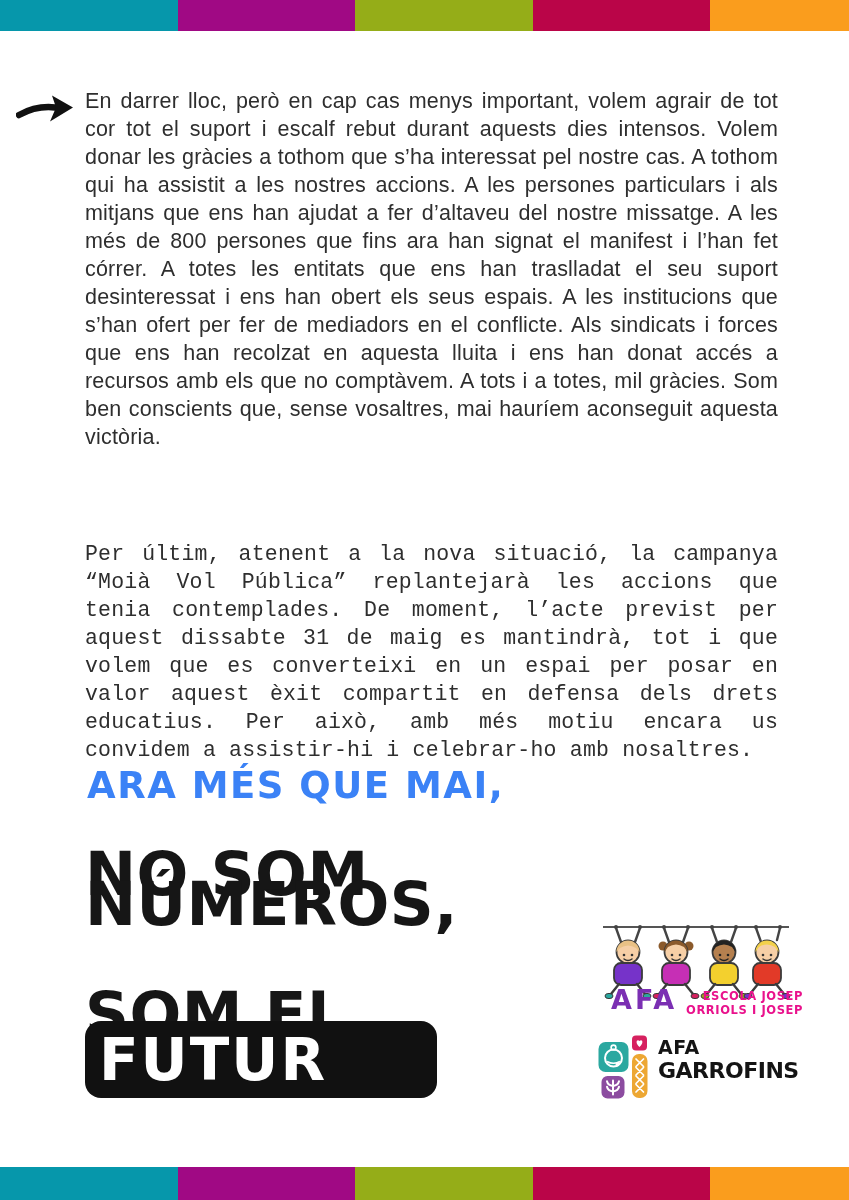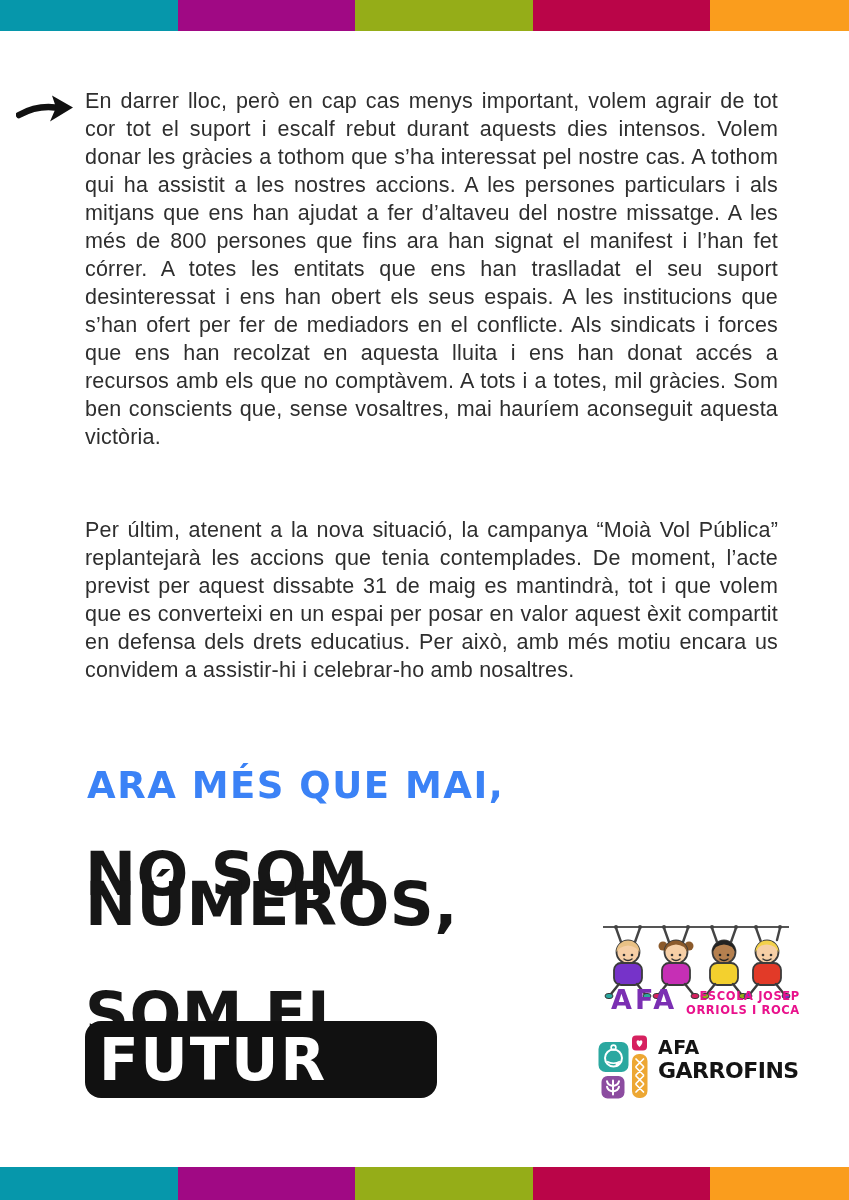--- a/index.html
+++ b/index.html
@@ -28,21 +28,21 @@
     position: absolute;
     left: 85px;
     width: 693px;
     font-size: 21.5px;
     line-height: 28px;
     letter-spacing: 0.2px;
     color: #2e2e2e;
     text-align: justify;
   }
   .para.p1 { top: 87px; }
-  .para.p2 { top: 516px; }
+  .para.p2 { top: 540px; font-family: Liberation Mono, monospace; }
 
   
   .slogan-intro {
     position: absolute; left: 87px; top: 764px;
     font-family: "DejaVu Sans", sans-serif;
     font-weight: 900; font-size: 37px; letter-spacing: 1.5px;
     color: #3b82f6; white-space: nowrap;
   }
   .slogan-line {
     position: absolute; left: 85px;
@@ -184,21 +184,21 @@
         <rect x="153" y="49" width="28" height="22" rx="7" fill="#E23A28" stroke="#3b3b3b" stroke-width="1.8"></rect>
         <path d="M158 70 L150 80 M176 70 L184 80" stroke="#3b3b3b" stroke-width="2.4" stroke-linecap="round"></path>
         <ellipse cx="148" cy="82" rx="4" ry="2.6" fill="#7633C9" stroke="#3b3b3b"></ellipse>
         <ellipse cx="186" cy="82" rx="4" ry="2.6" fill="#7633C9" stroke="#3b3b3b"></ellipse>
       </g>
     </svg>
   </div>
   <div class="afa-name" style="color: rgb(123, 47, 179);">AFA</div>
   <div class="afa-school" style="color: rgb(233, 18, 140);">
     <div>ESCOLA JOSEP</div>
-    <div>ORRIOLS I ROCA</div>
+    <div>ORRIOLS I JOSEP</div>
   </div>
 
   <div class="garrofins-logo">
     <svg class="garrofins-icon" width="52" height="64" viewBox="0 0 52 64">
 
       <rect x="0.5" y="7" width="30" height="30" rx="7" fill="#2BA8A0"></rect>
       <circle cx="15.5" cy="23" r="8.5" stroke="#ffffff" stroke-width="2" fill="none"></circle>
       <circle cx="15.5" cy="12.5" r="2.4" stroke="#ffffff" stroke-width="1.6" fill="none"></circle>
       <circle cx="19.5" cy="29.5" r="1.9" fill="#ffffff"></circle>
       <path d="M9 26.5 Q15.5 30 22 26.5" stroke="#ffffff" stroke-width="1.6" fill="none"></path>

